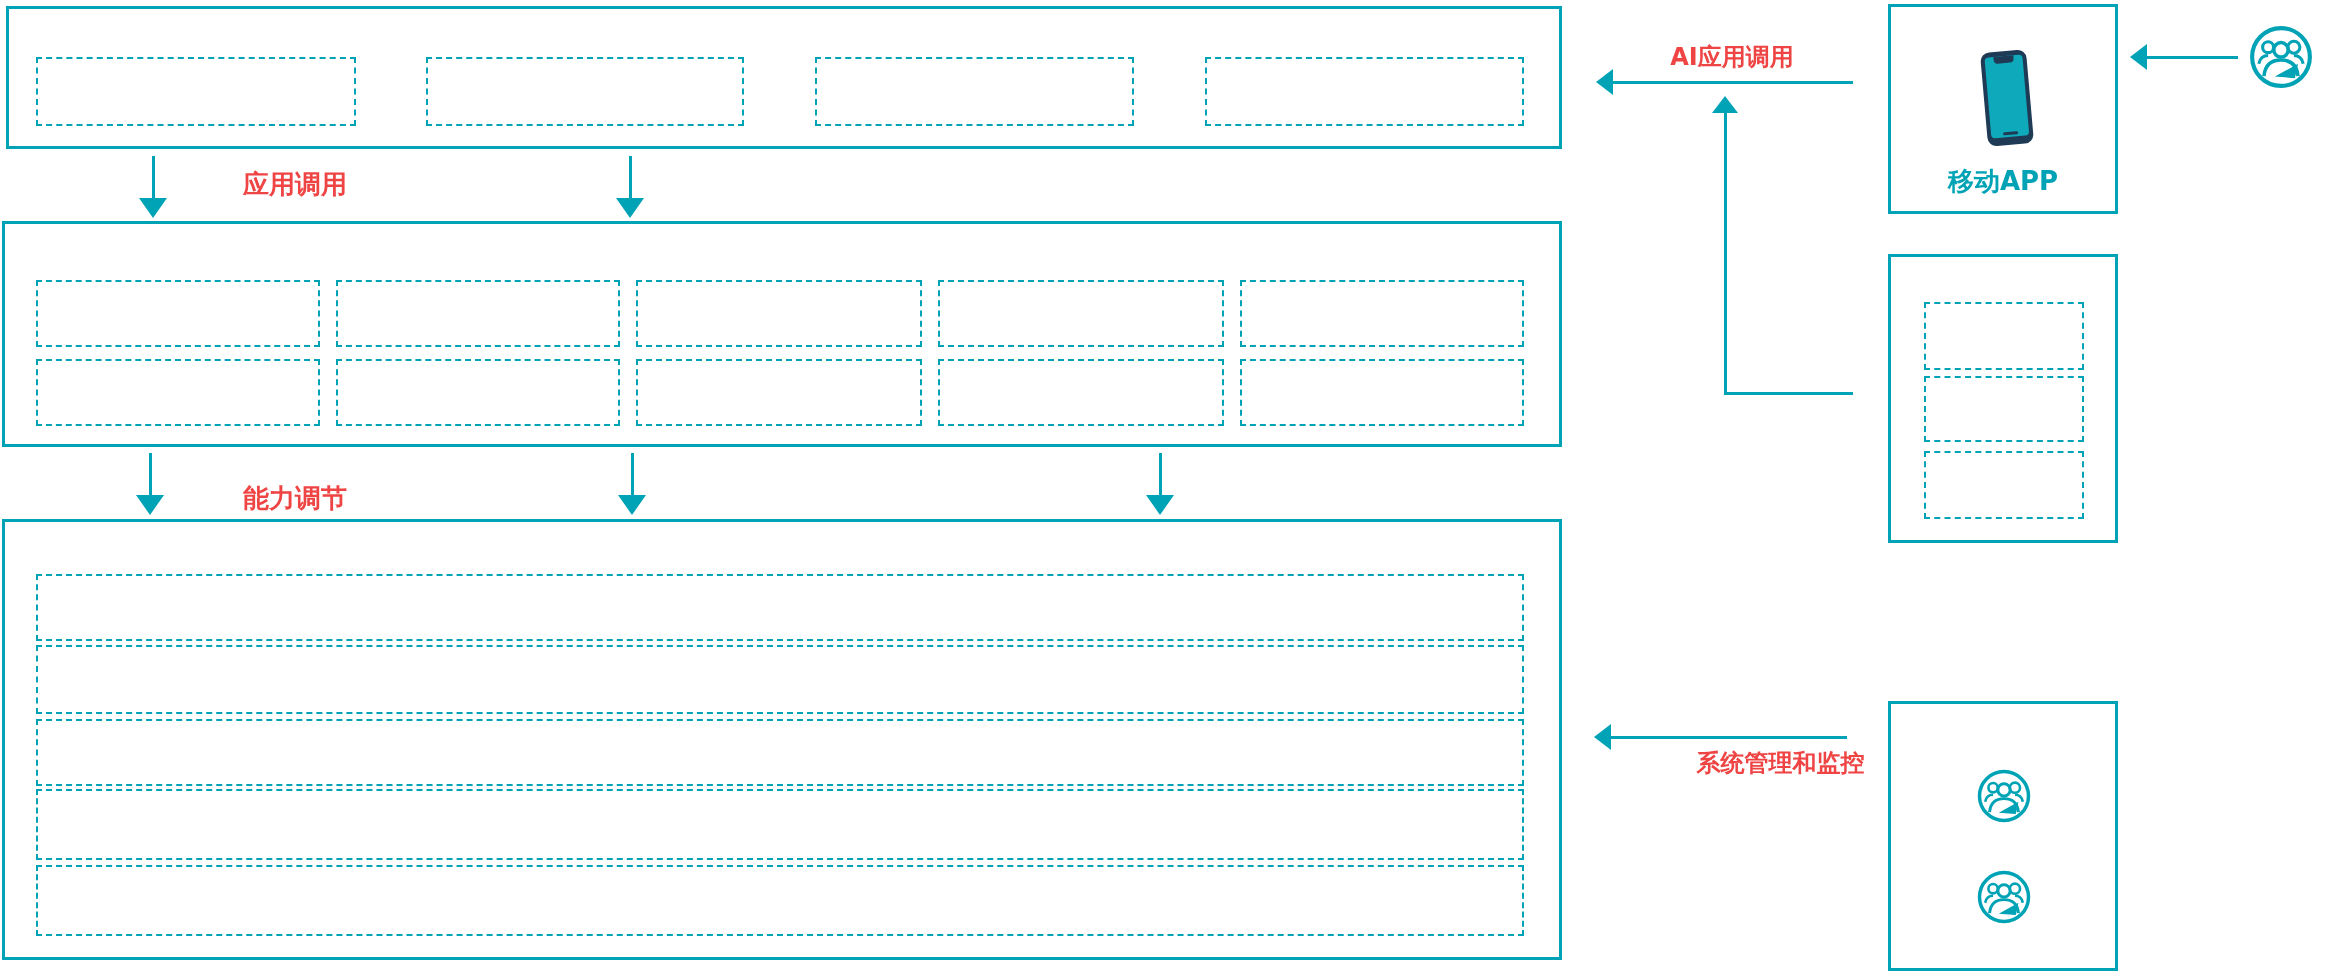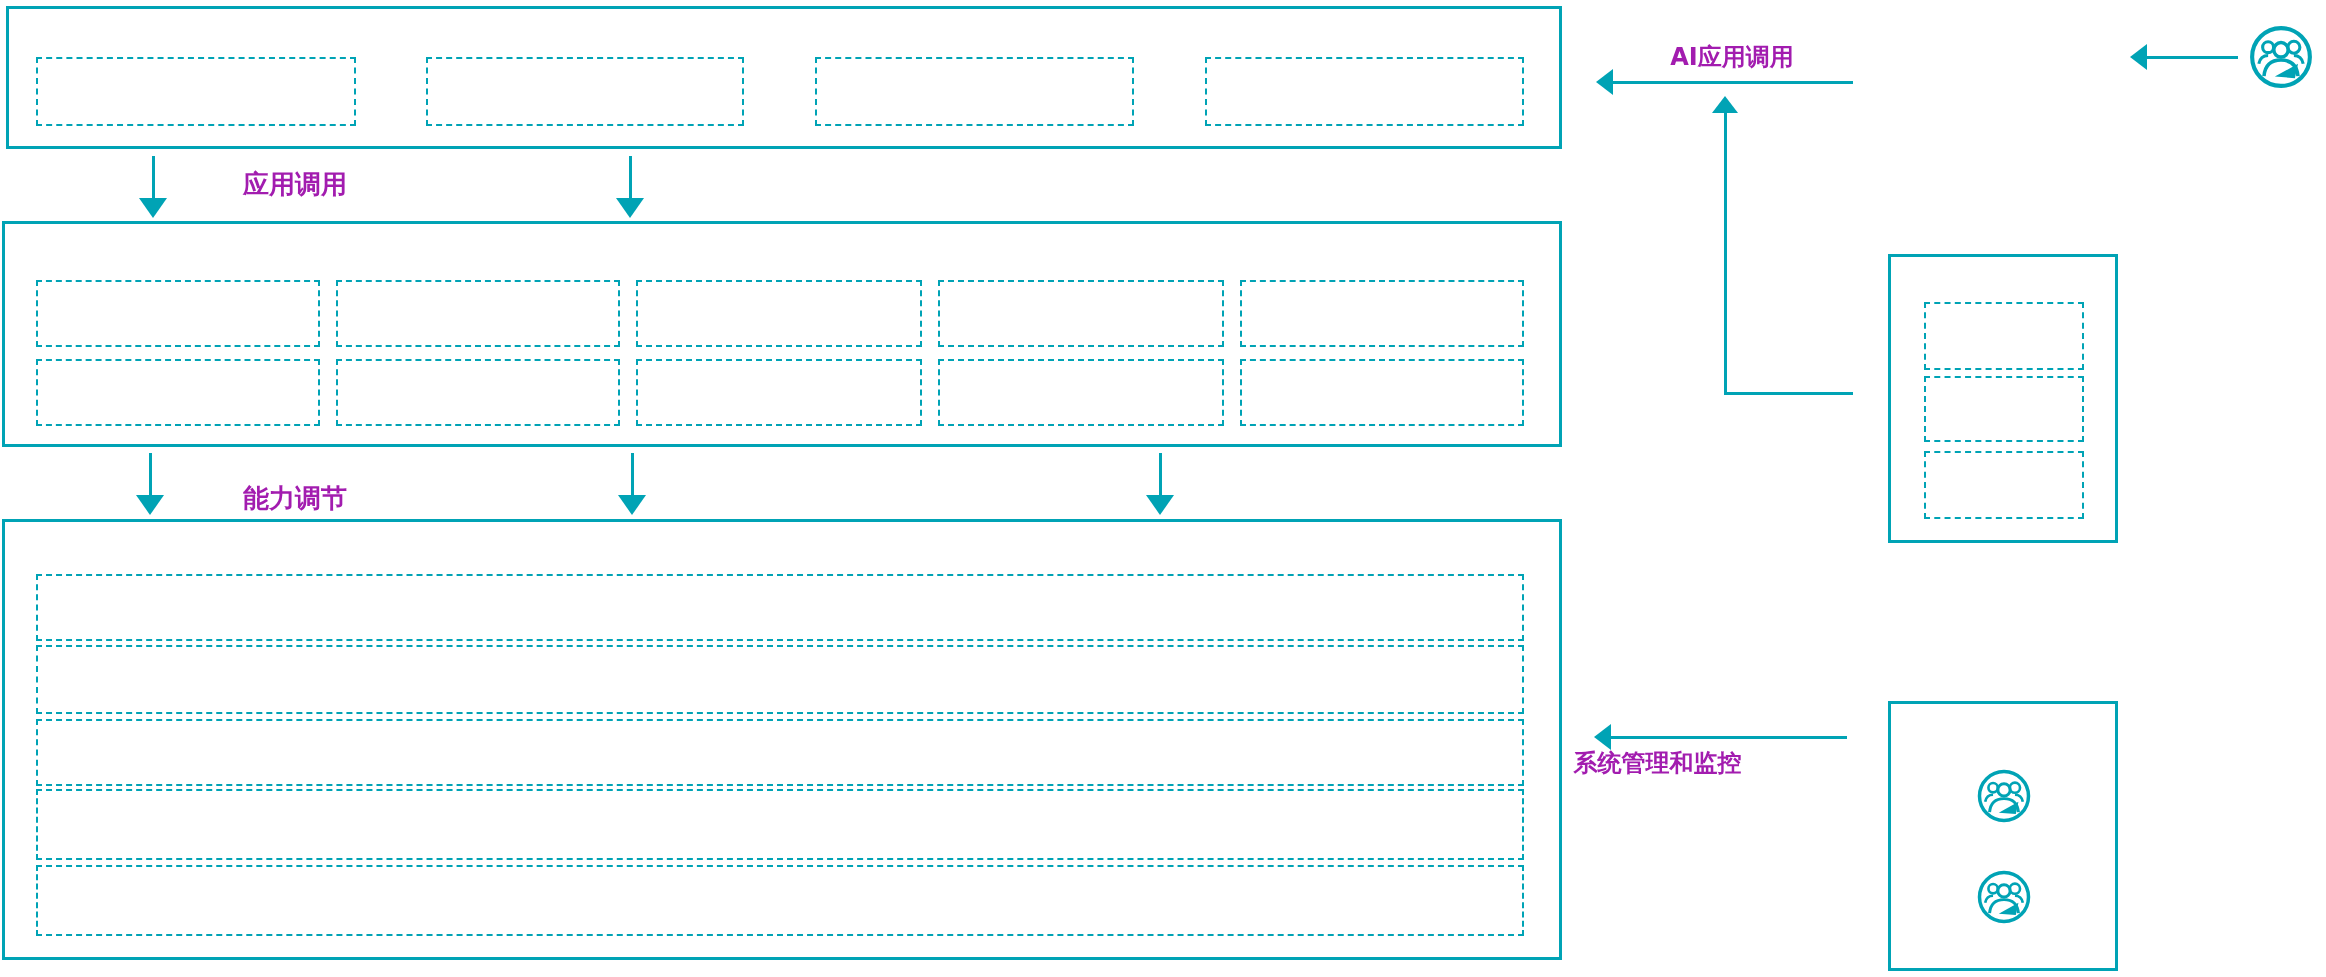--- a/index.html
+++ b/index.html
@@ -8,21 +8,21 @@
     position:relative;width:2326px;height:977px;background:#ffffff;overflow:hidden;
     font-family:"DejaVu Sans","Liberation Sans",sans-serif;
   }
   .solid-box{position:absolute;border:3px solid #00A3B5;background:#ffffff;}
   .dashed-box{position:absolute;border:2px dashed #00A3B5;background:#ffffff;}
   .vshaft{position:absolute;width:3px;background:#00A3B5;}
   .hshaft{position:absolute;height:3px;background:#00A3B5;}
   .head-down{position:absolute;width:0;height:0;border-left:14px solid transparent;border-right:14px solid transparent;border-top:20px solid #00A3B5;}
   .head-up{position:absolute;width:0;height:0;border-left:13px solid transparent;border-right:13px solid transparent;border-bottom:17px solid #00A3B5;}
   .head-left{position:absolute;width:0;height:0;border-top:13px solid transparent;border-bottom:13px solid transparent;border-right:17px solid #00A3B5;}
-  .diagram-label{position:absolute;color:#a21caf;font-weight:bold;font-size:26px;line-height:1.1;white-space:nowrap;}
+  .diagram-label{position:absolute;color:#ef4444;font-weight:bold;font-size:26px;line-height:1.1;white-space:nowrap;}
   .diagram-label.small{font-size:24px;}
   .centered{text-align:center;}
   .phone{position:absolute;left:93px;top:44px;width:46px;height:94px;background:#1E3A55;border-radius:9px;transform:rotate(-5deg);}
   .phone-screen{position:absolute;left:4px;top:5px;right:4px;bottom:8px;background:#0FA9BC;border-radius:4px;}
   .phone-notch{position:absolute;left:13px;top:5px;width:20px;height:7px;background:#1E3A55;border-bottom-left-radius:4px;border-bottom-right-radius:4px;}
   .phone-home{position:absolute;left:16px;bottom:10px;width:15px;height:3px;background:#1E3A55;border-radius:2px;}
   .phone-label{position:absolute;left:0;right:0;bottom:12px;text-align:center;color:#00A3B5;font-weight:bold;font-size:26px;}
   .users-icon{position:absolute;}
 </style>
 </head>
@@ -87,20 +87,28 @@
     <div class="hshaft" style="left:1612px;top:81px;width:241px;"></div>
     <div class="head-left" style="left:1596px;top:69px;"></div>
   </div>
 
   <div>
     <div class="head-up" style="left:1712px;top:96px;"></div>
     <div class="vshaft" style="left:1724px;top:113px;height:281px;"></div>
     <div class="hshaft" style="left:1724px;top:392px;width:129px;"></div>
   </div>
 
+  <div class="solid-box" style="left:1888px;top:4px;width:230px;height:210px;">
+    <div class="phone">
+      <div class="phone-screen"></div>
+      <div class="phone-notch"></div>
+      <div class="phone-home"></div>
+    </div>
+    <div class="phone-label">移动APP</div>
+  </div>
 
   <svg class="users-icon" style="left:2248px;top:24px;width:66px;height:66px;" viewBox="0 0 64 64">
     <circle cx="32" cy="32" r="28" fill="none" stroke="#00A3B5" stroke-width="4"></circle>
     <circle cx="32" cy="25" r="7" fill="none" stroke="#00A3B5" stroke-width="3.4"></circle>
     <circle cx="19.5" cy="22.5" r="5.3" fill="none" stroke="#00A3B5" stroke-width="3"></circle>
     <circle cx="44.5" cy="22.5" r="5.8" fill="none" stroke="#00A3B5" stroke-width="3"></circle>
     <path d="M10.5 38.5 Q12 30.5 19.5 30.5" fill="none" stroke="#00A3B5" stroke-width="3"></path>
     <path d="M53.5 38.5 Q52 30.5 44.5 30.5" fill="none" stroke="#00A3B5" stroke-width="3"></path>
     <path d="M15.5 50.5 Q17 35 32 35 Q47 35 48.5 50.5" fill="none" stroke="#00A3B5" stroke-width="3.4"></path>
     <path d="M26 51 L48.5 38.5 L45.5 52.5 Z" fill="#00A3B5"></path>
@@ -109,21 +117,21 @@
     <div class="hshaft" style="left:2146px;top:56px;width:92px;"></div>
     <div class="head-left" style="left:2130px;top:44px;"></div>
   </div>
 
   <div class="solid-box" style="left:1888px;top:254px;width:230px;height:289px;">
     <div class="dashed-box" style="left:33px;top:45px;width:160px;height:68px;"></div>
     <div class="dashed-box" style="left:33px;top:119px;width:160px;height:66px;"></div>
     <div class="dashed-box" style="left:33px;top:194px;width:160px;height:68px;"></div>
   </div>
 
-  <div class="diagram-label small centered" style="left:1560px;top:750px;width:195px;">系统管理和监控</div>
+  <div class="diagram-label small centered" style="left:1683px;top:750px;width:195px;">系统管理和监控</div>
   <div>
     <div class="hshaft" style="left:1610px;top:736px;width:237px;"></div>
     <div class="head-left" style="left:1594px;top:724px;"></div>
   </div>
 
   <div class="solid-box" style="left:1888px;top:701px;width:230px;height:270px;">
     <svg class="users-icon" style="left:85px;top:64px;width:56px;height:56px;" viewBox="0 0 64 64">
       <circle cx="32" cy="32" r="28" fill="none" stroke="#00A3B5" stroke-width="4"></circle>
       <circle cx="32" cy="25" r="7" fill="none" stroke="#00A3B5" stroke-width="3.4"></circle>
       <circle cx="19.5" cy="22.5" r="5.3" fill="none" stroke="#00A3B5" stroke-width="3"></circle>

